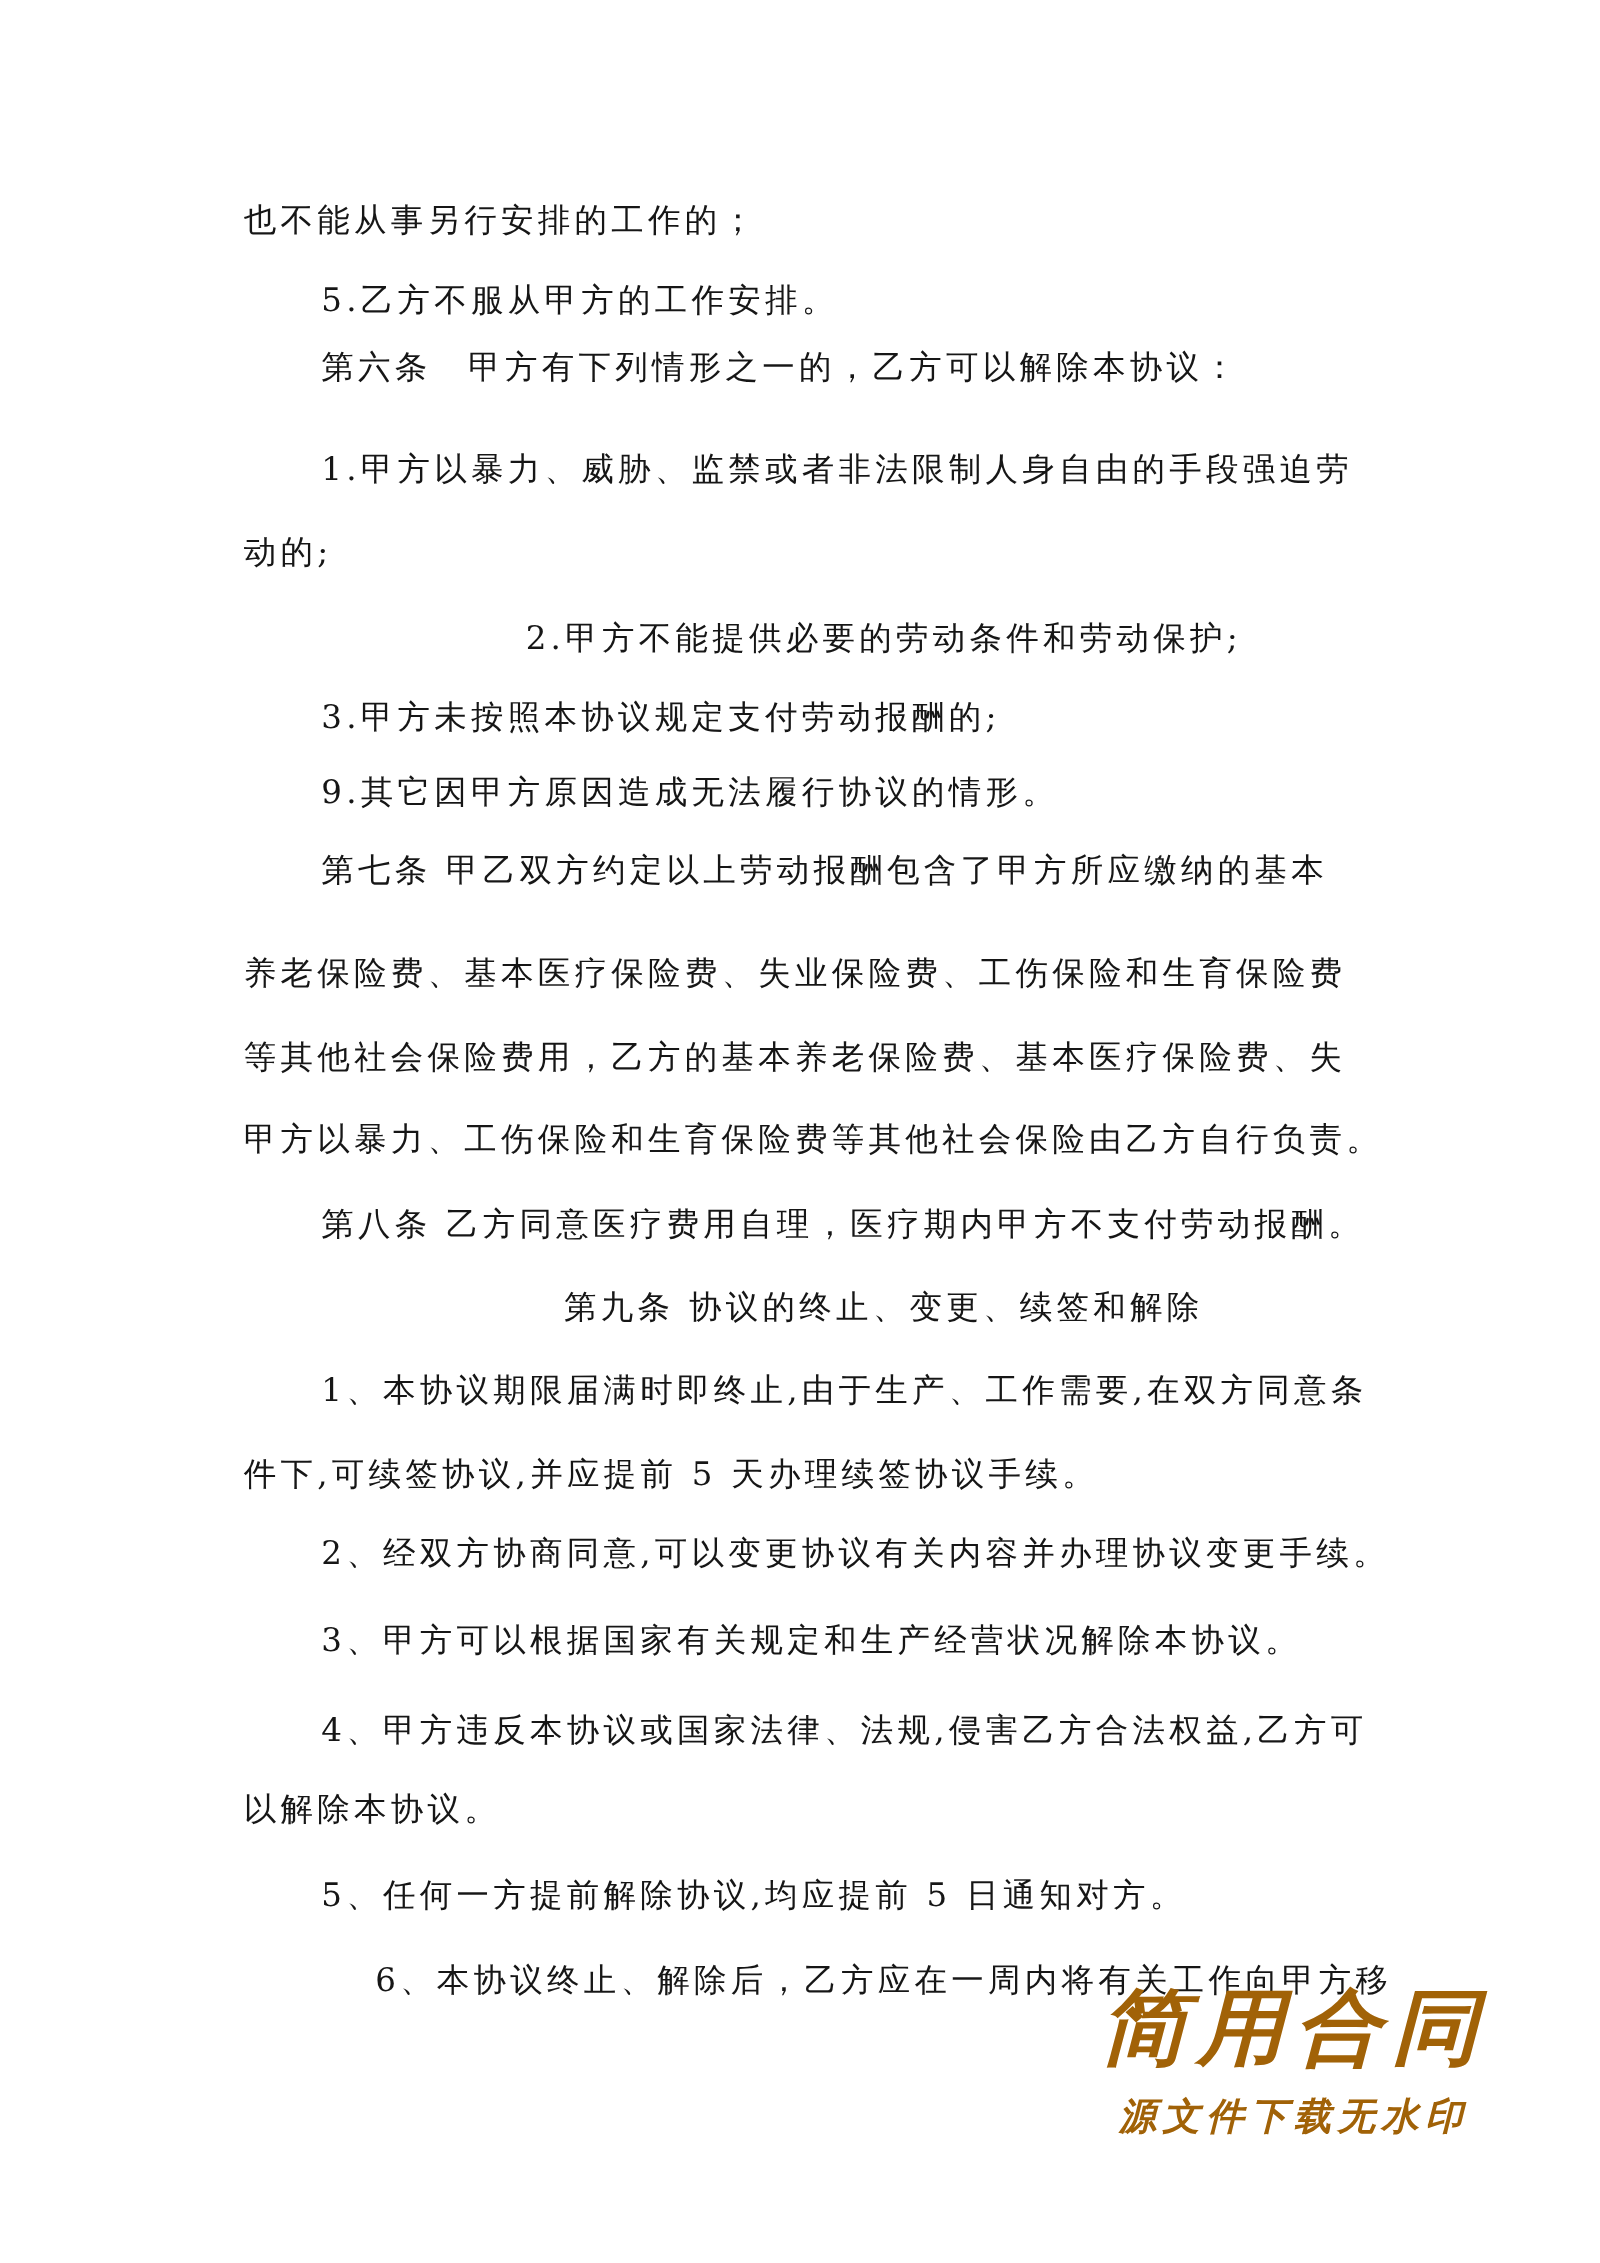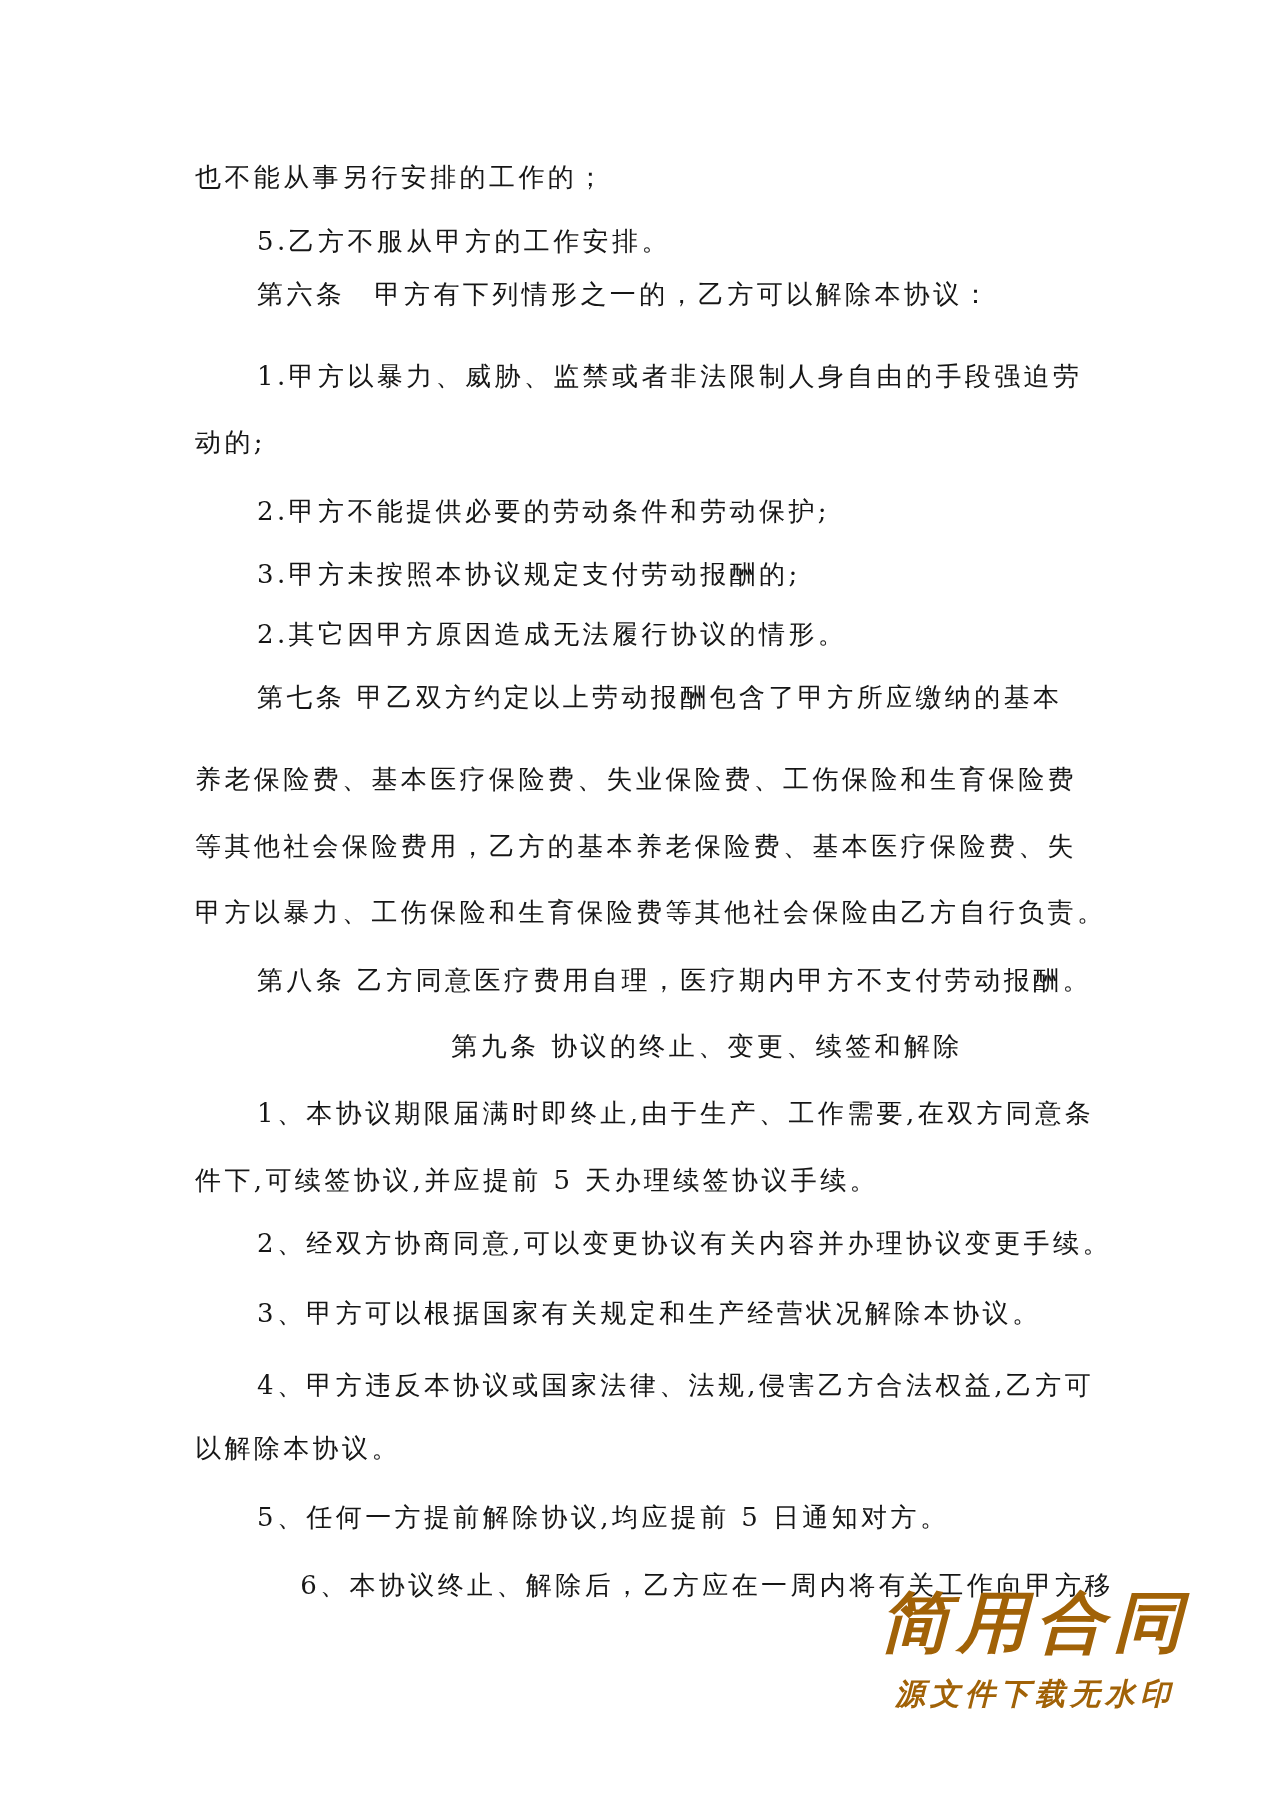--- a/index.html
+++ b/index.html
@@ -71,23 +71,23 @@
 </head>
 <body>
 
 <div class="page">
   <div id="lines">
       <div class="line" style="top: 177px;">也不能从事另行安排的工作的；</div>
       <div class="line indent" style="top: 241px;">5.乙方不服从甲方的工作安排。</div>
       <div class="line indent" style="top: 294px;">第六条　甲方有下列情形之一的，乙方可以解除本协议：</div>
       <div class="line indent" style="top: 376px;">1.甲方以暴力、威胁、监禁或者非法限制人身自由的手段强迫劳</div>
       <div class="line" style="top: 442px;">动的;</div>
-      <div class="line indent" style="top: 511px;">2.甲方不能提供必要的劳动条件和劳动保护;</div>
+      <div class="line indent" style="top: 511px; text-align: center;">2.甲方不能提供必要的劳动条件和劳动保护;</div>
       <div class="line indent" style="top: 574px;">3.甲方未按照本协议规定支付劳动报酬的;</div>
-      <div class="line indent" style="top: 634px;">2.其它因甲方原因造成无法履行协议的情形。</div>
+      <div class="line indent" style="top: 634px;">9.其它因甲方原因造成无法履行协议的情形。</div>
       <div class="line indent" style="top: 697px;">第七条 甲乙双方约定以上劳动报酬包含了甲方所应缴纳的基本</div>
       <div class="line" style="top: 779px;">养老保险费、基本医疗保险费、失业保险费、工伤保险和生育保险费</div>
       <div class="line" style="top: 846px;">等其他社会保险费用，乙方的基本养老保险费、基本医疗保险费、失</div>
       <div class="line" style="top: 912px;">甲方以暴力、工伤保险和生育保险费等其他社会保险由乙方自行负责。</div>
       <div class="line indent" style="top: 980px;">第八条 乙方同意医疗费用自理，医疗期内甲方不支付劳动报酬。</div>
       <div class="line indent" style="top: 1046px; text-align: center;">第九条 协议的终止、变更、续签和解除</div>
       <div class="line indent" style="top: 1113px;">1、本协议期限届满时即终止,由于生产、工作需要,在双方同意条</div>
       <div class="line" style="top: 1180px;">件下,可续签协议,并应提前 5 天办理续签协议手续。</div>
       <div class="line indent" style="top: 1243px;">2、经双方协商同意,可以变更协议有关内容并办理协议变更手续。</div>
       <div class="line indent" style="top: 1313px;">3、甲方可以根据国家有关规定和生产经营状况解除本协议。</div>

